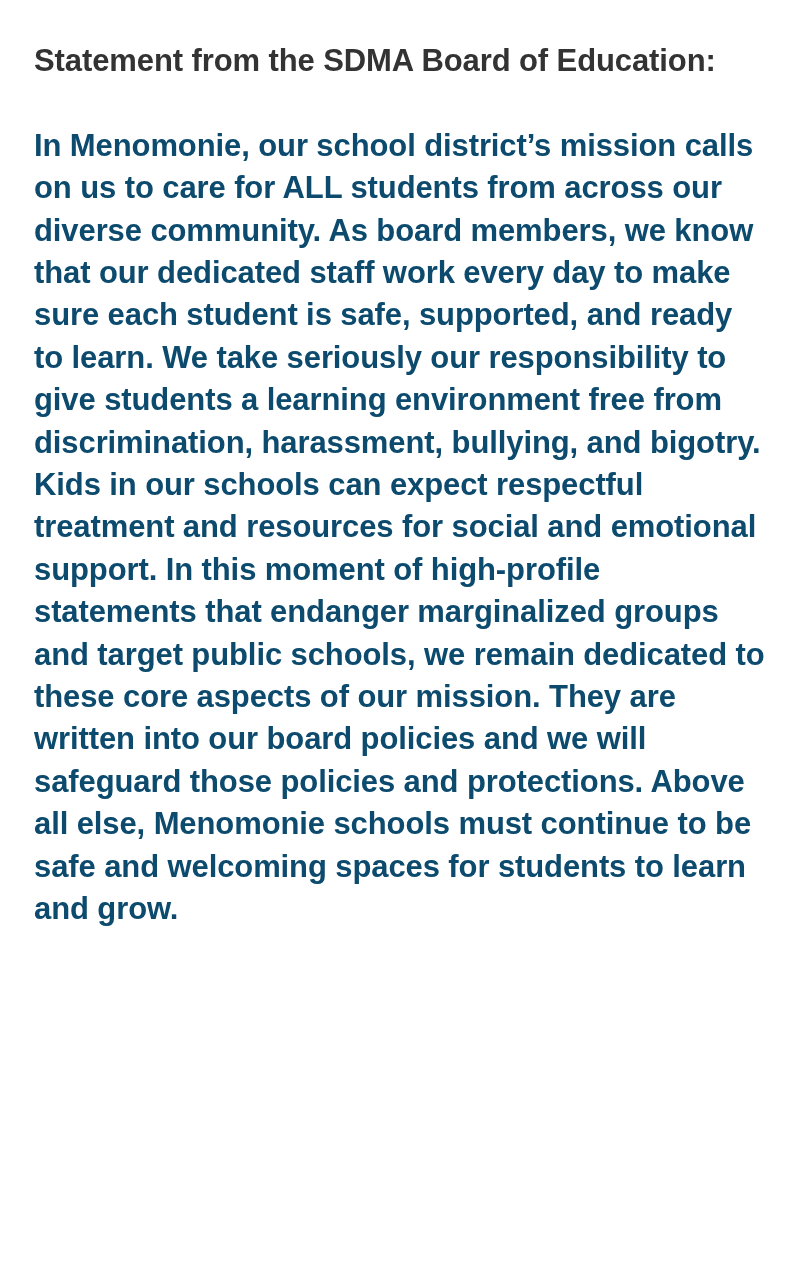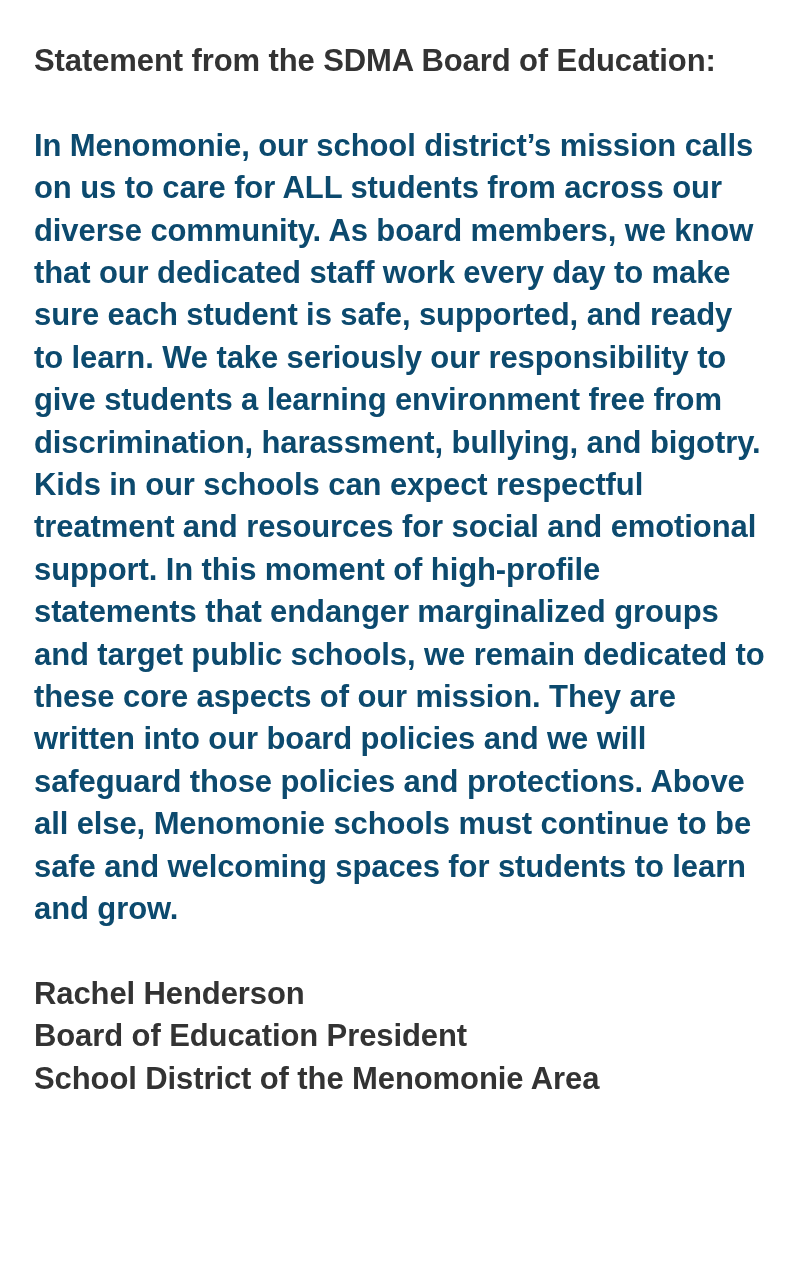--- a/index.html
+++ b/index.html
@@ -76,20 +76,15 @@
   <div class="statement-block">
 
     <h1 class="heading">Statement from the SDMA Board of Education:</h1>
 
     <div class="spacer-line">&nbsp;</div>
 
     <p class="body-paragraph">In Menomonie, our school district’s mission calls on us to care for ALL students from across our diverse community. As board members, we know that our dedicated staff work every day to make sure each student is safe, supported, and ready to learn. We take seriously our responsibility to give students a learning environment free from discrimination, harassment, bullying, and bigotry. Kids in our schools can expect respectful treatment and resources for social and emotional support. In this moment of high-profile statements that endanger marginalized groups and target public schools, we remain dedicated to these core aspects of our mission. They are written into our board policies and we will safeguard those policies and protections. Above all else, Menomonie schools must continue to be safe and welcoming spaces for students to learn and grow.</p>
 
     <div class="spacer-line">&nbsp;</div>
 
-    <div class="signature">
-      <div class="signature-line">Rachel Henderson</div>
-      <div class="signature-line">Board of Education President</div>
-      <div class="signature-line">School District of the Menomonie Area</div>
-    </div>
 
   </div>
 </div>
 
 </body></html>

